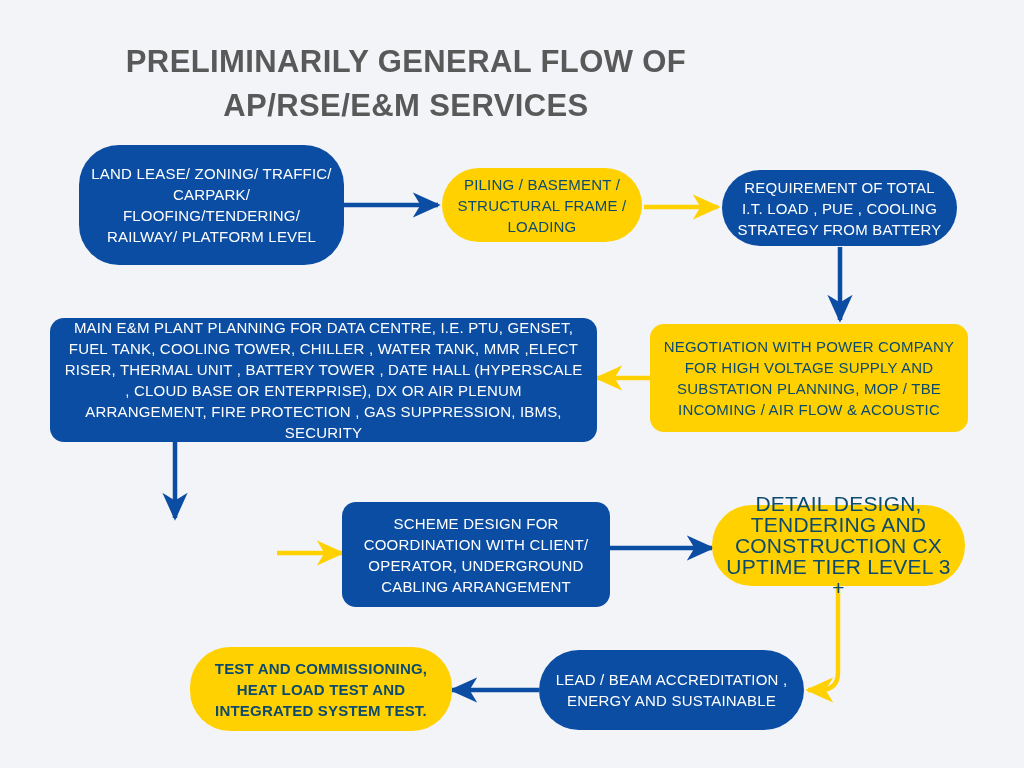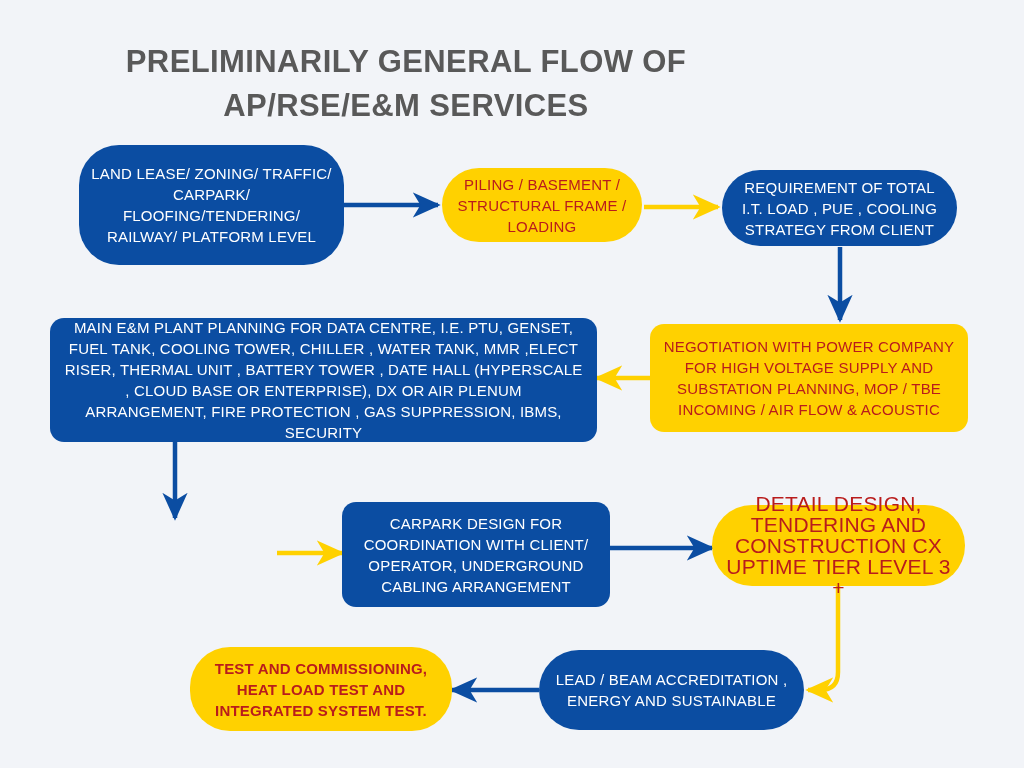--- a/index.html
+++ b/index.html
@@ -51,21 +51,21 @@
     line-height: 21px;
     letter-spacing: 0.2px;
   }
   .node span { display: block; width: 100%; }
   .node.blue {
     background: #0b4da2;
     color: #ffffff;
   }
   .node.yellow {
     background: #ffd100;
-    color: #b91c1c;
+    color: #0c4a6e;
   }
   .pill { border-radius: 40px; }
   .soft { border-radius: 14px; }
 </style>
 </head>
 <body>
 
 <div id="canvas">
 
   <div class="title">
@@ -104,34 +104,34 @@
 
   <div class="node blue pill" style="left:79px; top:145px; width:265px; height:120px; font-size:15px;">
     <span>LAND LEASE/ ZONING/ TRAFFIC/ CARPARK/ FLOOFING/TENDERING/ RAILWAY/ PLATFORM LEVEL</span>
   </div>
 
   <div class="node yellow pill" style="left:442px; top:168px; width:200px; height:74px; font-size:15px;">
     <span>PILING / BASEMENT / STRUCTURAL FRAME / LOADING</span>
   </div>
 
   <div class="node blue pill" style="left:722px; top:170px; width:235px; height:76px; font-size:15px;">
-    <span>REQUIREMENT OF TOTAL I.T. LOAD , PUE , COOLING STRATEGY FROM CLIENT</span>
+    <span>REQUIREMENT OF TOTAL I.T. LOAD , PUE , COOLING STRATEGY FROM BATTERY</span>
   </div>
 
   <div class="node yellow soft" style="left:650px; top:324px; width:318px; height:108px; font-size:15px;">
     <span>NEGOTIATION WITH POWER COMPANY FOR HIGH VOLTAGE SUPPLY AND SUBSTATION PLANNING, MOP / TBE INCOMING / AIR FLOW &amp; ACOUSTIC</span>
   </div>
 
   <div class="node blue soft" style="left:50px; top:318px; width:547px; height:124px; font-size:15px; padding:6px 14px;">
     <span>MAIN E&amp;M PLANT PLANNING FOR DATA CENTRE, I.E. PTU, GENSET, FUEL TANK, COOLING TOWER, CHILLER , WATER TANK, MMR ,ELECT RISER,  THERMAL UNIT , BATTERY TOWER , DATE HALL (HYPERSCALE , CLOUD BASE OR ENTERPRISE), DX OR AIR PLENUM ARRANGEMENT, FIRE PROTECTION , GAS SUPPRESSION, IBMS, SECURITY</span>
   </div>
 
 
   <div class="node blue soft" style="left:342px; top:502px; width:268px; height:105px; font-size:15px;">
-    <span>CARPARK DESIGN FOR COORDINATION WITH CLIENT/ OPERATOR, UNDERGROUND CABLING ARRANGEMENT</span>
+    <span>SCHEME DESIGN FOR COORDINATION WITH CLIENT/ OPERATOR, UNDERGROUND CABLING ARRANGEMENT</span>
   </div>
 
   <div class="node yellow pill" style="left:712px; top:505px; width:253px; height:81px; font-size:21px;justify-content:center;">
     <span>DETAIL DESIGN, TENDERING AND CONSTRUCTION CX UPTIME TIER LEVEL 3 +</span>
   </div>
 
   <div class="node blue pill" style="left:539px; top:650px; width:265px; height:80px; font-size:15px;">
     <span>LEAD / BEAM ACCREDITATION , ENERGY AND SUSTAINABLE</span>
   </div>
 

